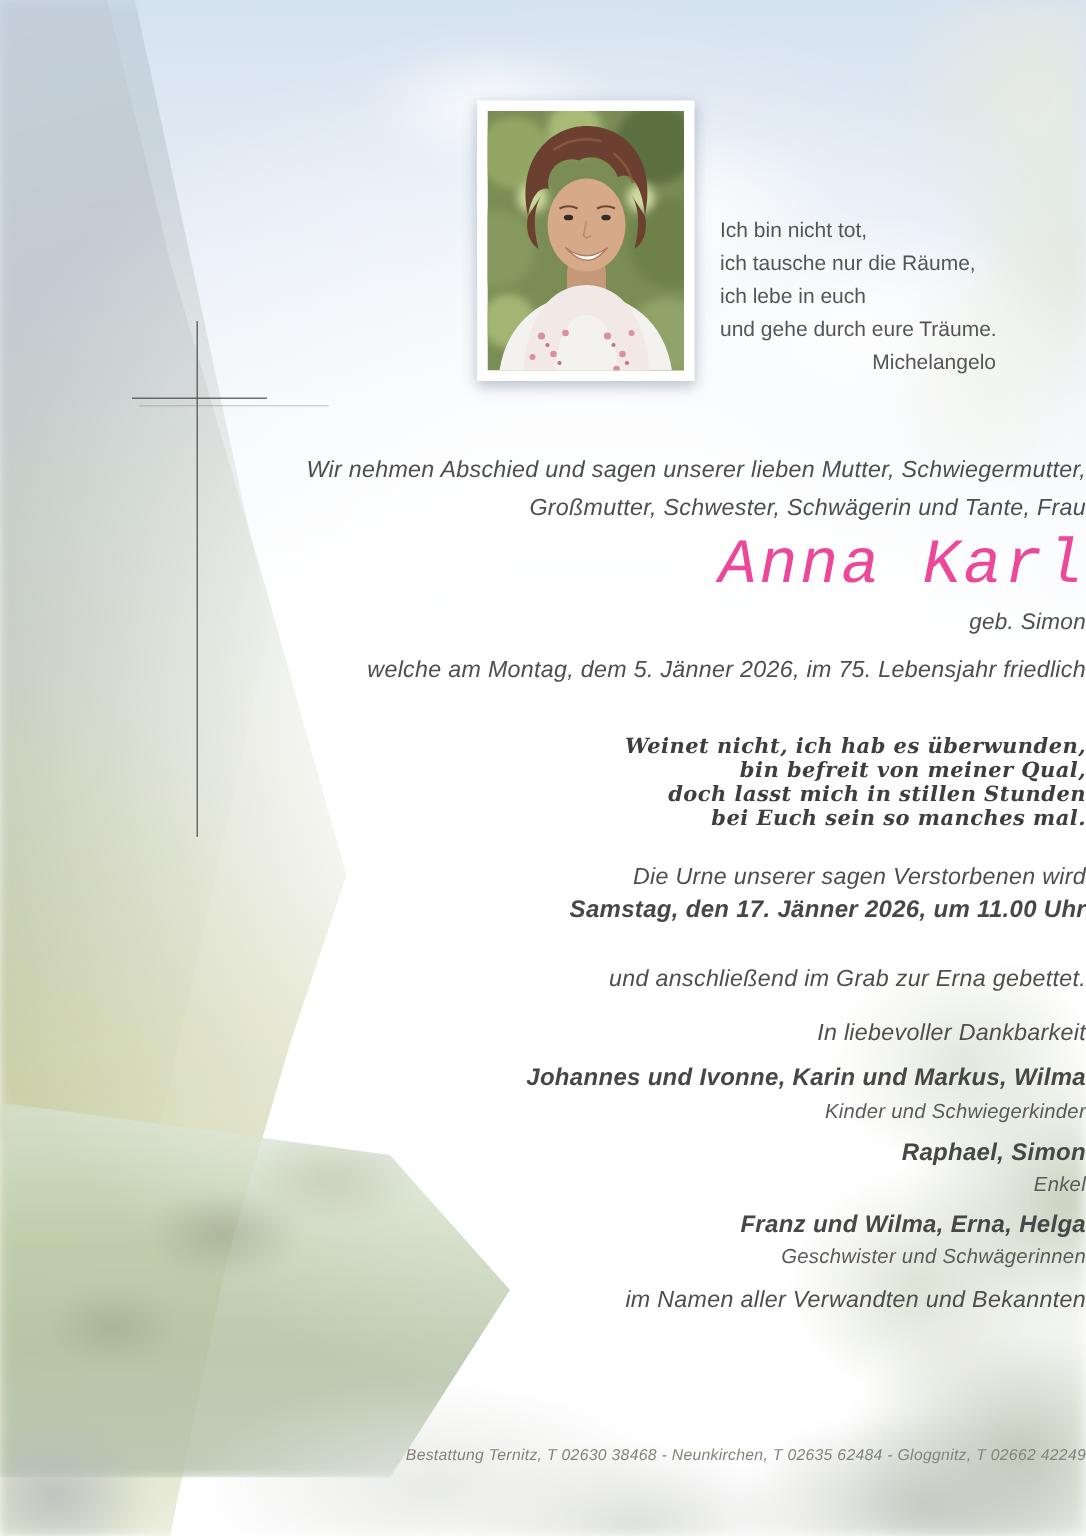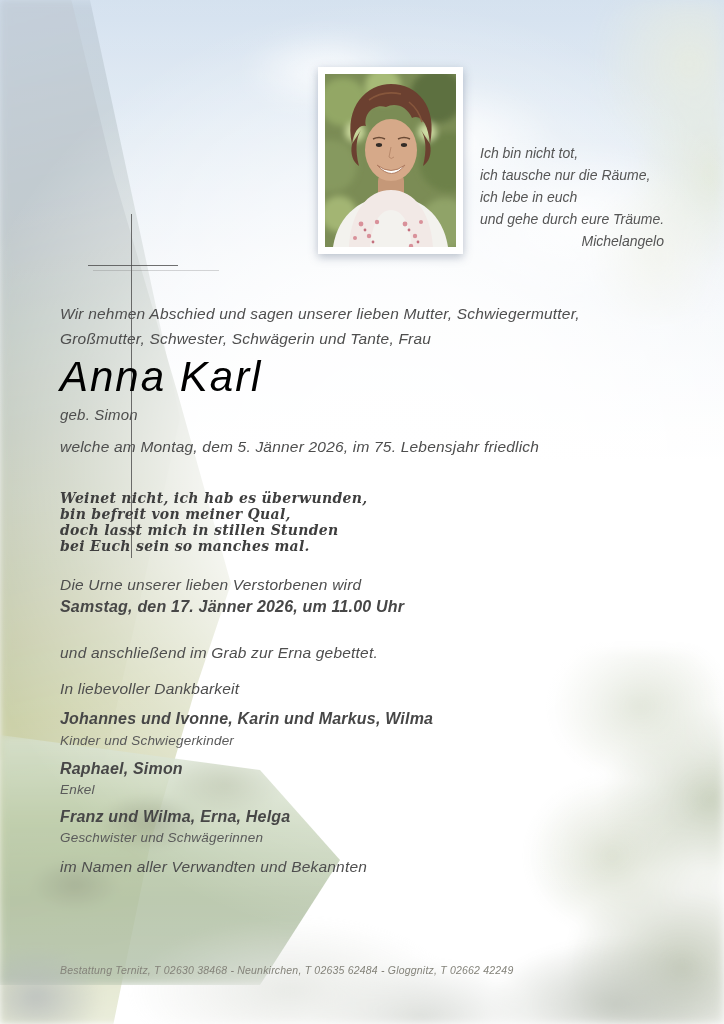--- a/index.html
+++ b/index.html
@@ -57,32 +57,32 @@
   .cross .v{left:131px;top:214px;width:1px;height:344px;}
   .cross .h{left:88px;top:265px;width:90px;height:1px;}
   .cross .h2{left:93px;top:270px;width:126px;height:1px;background:rgba(110,110,110,.28);}
   
   .photo{position:absolute;z-index:2;left:318px;top:67px;margin:0;
     width:131px;height:173px;background:#fff;padding:7px;
     box-shadow:0 3px 9px rgba(100,115,140,.45);}
   .photo svg{display:block;width:131px;height:173px;}
   
   .quote{position:absolute;z-index:2;left:480px;top:142px;width:196px;
-    font-style:italic;font-size:14px;line-height:22px;color:#555;}
+    font-size:14px;line-height:22px;color:#555;}
   .quote p{margin:0;}
   .quote .attr{text-align:right;padding-right:12px;}
   
-  .ln{position:absolute;z-index:2;left:60px;right:0;text-align:left;
+  .ln{position:absolute;z-index:2;left:60px;right:0;text-align:right;
     font-style:italic;font-size:15.5px;line-height:22px;color:#4e4e4e;margin:0;
     letter-spacing:.2px;}
   .ln.bold{font-weight:700;font-size:16px;color:#474747;}
   .ln.small{font-size:13.5px;color:#5a5a5a;}
   .ln.poem{font-family:"DejaVu Serif","Liberation Serif",serif;font-size:14px;
     line-height:16px;font-weight:600;color:#3e3e3e;letter-spacing:.3px;}
-  .ln.name{font-family:Liberation Sans, sans-serif;font-size:42px;line-height:46px;color:#000000;
+  .ln.name{font-family:Liberation Mono, monospace;font-size:42px;line-height:46px;color:#ec4899;
     font-weight:400;letter-spacing:2px;}
   .ln.maiden{font-size:15px;}
   .ln.footer{font-size:10.5px;color:#84837a;letter-spacing:.2px;}
 </style>
 </head>
 <body>
 
 <div class="page">
 
   <div class="bg">
@@ -169,21 +169,21 @@
   <p class="ln name" style="top:354px">Anna Karl</p>
   <p class="ln maiden" style="top:404px">geb. Simon</p>
 
   <p class="ln" style="top:436px">welche am Montag, dem 5. Jänner 2026, im 75. Lebensjahr friedlich</p>
 
   <p class="ln poem" style="top:490px">Weinet nicht, ich hab es überwunden,</p>
   <p class="ln poem" style="top:506px">bin befreit von meiner Qual,</p>
   <p class="ln poem" style="top:522px">doch lasst mich in stillen Stunden</p>
   <p class="ln poem" style="top:538px">bei Euch sein so manches mal.</p>
 
-  <p class="ln" style="top:574px">Die Urne unserer lieben Verstorbenen wird</p>
+  <p class="ln" style="top:574px">Die Urne unserer sagen Verstorbenen wird</p>
   <p class="ln bold" style="top:596px">Samstag, den 17. Jänner 2026, um 11.00 Uhr</p>
   <p class="ln" style="top:642px">und anschließend im Grab zur Erna gebettet.</p>
 
   <p class="ln" style="top:678px">In liebevoller Dankbarkeit</p>
 
   <p class="ln bold" style="top:708px">Johannes und Ivonne, Karin und Markus, Wilma</p>
   <p class="ln small" style="top:730px">Kinder und Schwiegerkinder</p>
 
   <p class="ln bold" style="top:758px">Raphael, Simon</p>
   <p class="ln small" style="top:779px">Enkel</p>

